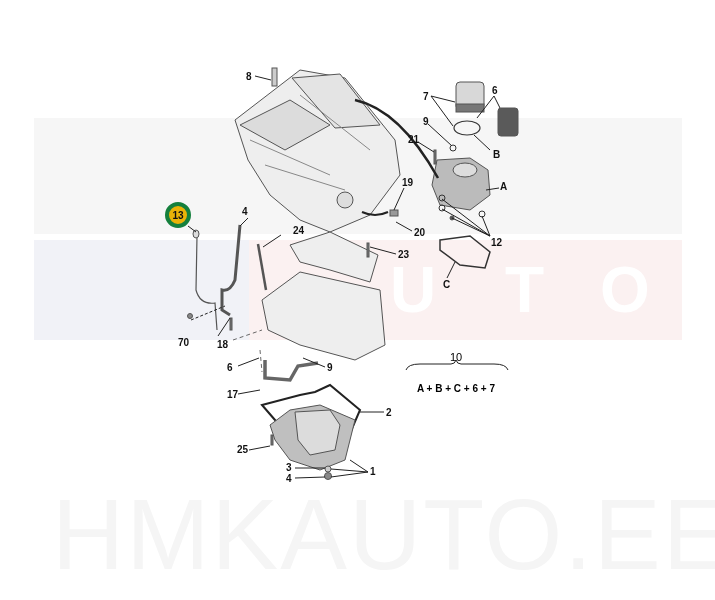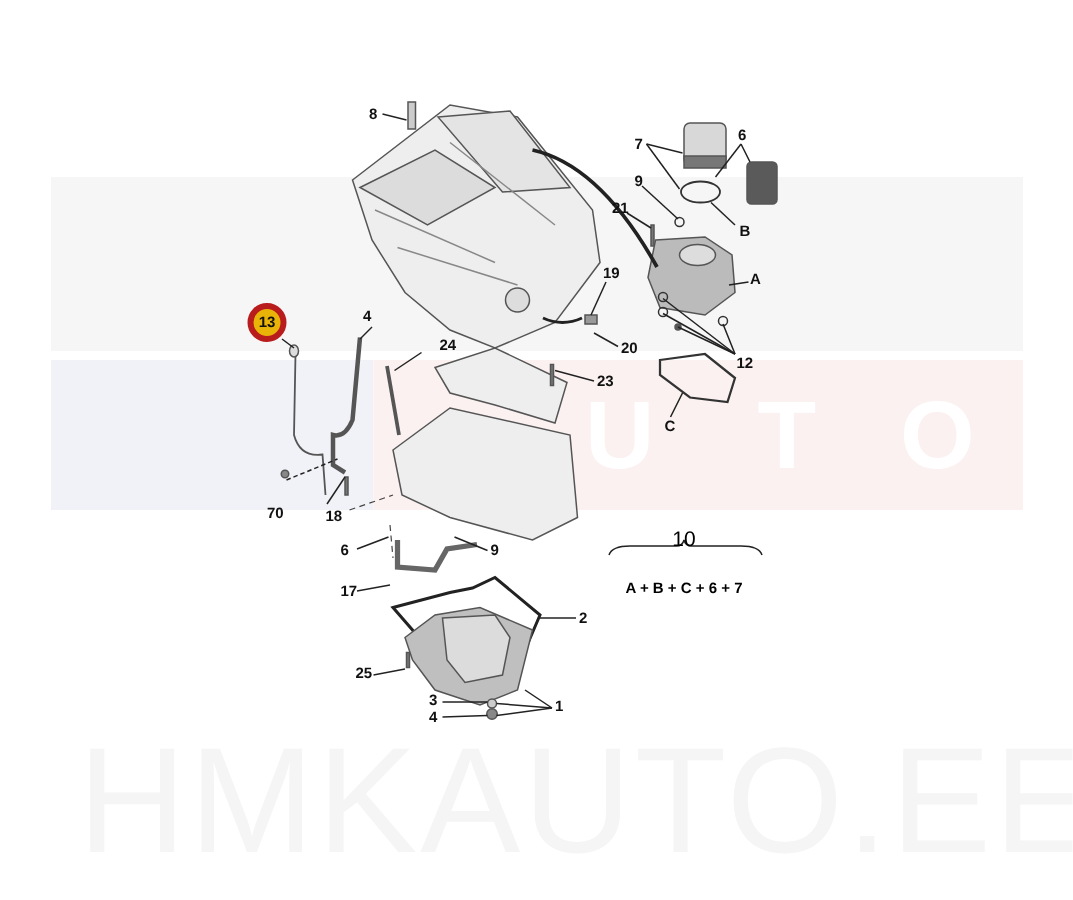--- a/index.html
+++ b/index.html
@@ -8,24 +8,24 @@
   .canvas { position: absolute; left: 0; top: 0; width: 715px; height: 600px; }
   .wm-band-top { position: absolute; left: 34px; top: 118px; width: 648px; height: 116px; background: #f6f6f6; }
   .wm-band-left { position: absolute; left: 34px; top: 240px; width: 215px; height: 100px; background: #f1f2f7; }
   .wm-band-right { position: absolute; left: 249px; top: 240px; width: 433px; height: 100px; background: #fbf1f1; }
   .wm-letter { position: absolute; color: #ffffff; font-weight: bold; font-size: 64px; line-height: 1; }
   .wm-bottom { position: absolute; left: 52px; top: 484px; font-size: 100px; color: #f5f5f5;
                letter-spacing: 2px; line-height: 1; font-weight: normal; white-space: nowrap; }
   svg.art { position: absolute; left: 0; top: 0; }
   .lbl { position: absolute; font-weight: bold; font-size: 10px; color: #111; line-height: 1; }
   .hl { position: absolute; left: 165px; top: 202px; width: 26px; height: 26px; border-radius: 50%;
-        background: #eab308; border: 4px solid #b91c1c; box-sizing: border-box;
+        background: #eab308; border: 4px solid #15803d; box-sizing: border-box;
         display: flex; align-items: center; justify-content: center; font-weight: bold; font-size: 10px; color: #111; }
   .formula { position: absolute; left: 404px; top: 351px; width: 104px; text-align: center; }
-  .formula .top { font-weight: normal; font-size: 14px; }
+  .formula .top { font-weight: normal; font-size: 11px; }
   .formula .bot { font-weight: bold; font-size: 10px; margin-top: 20px; }
 </style>
 </head>
 <body>
 
 <div class="canvas">
 
   <div class="wm-band-top"></div>
   <div class="wm-band-left"></div>
   <div class="wm-band-right"></div>

